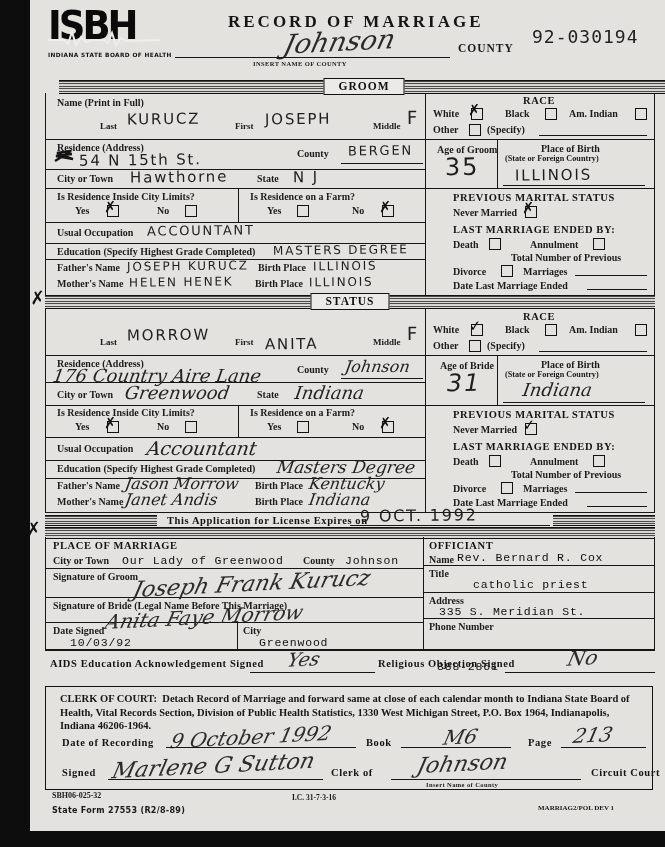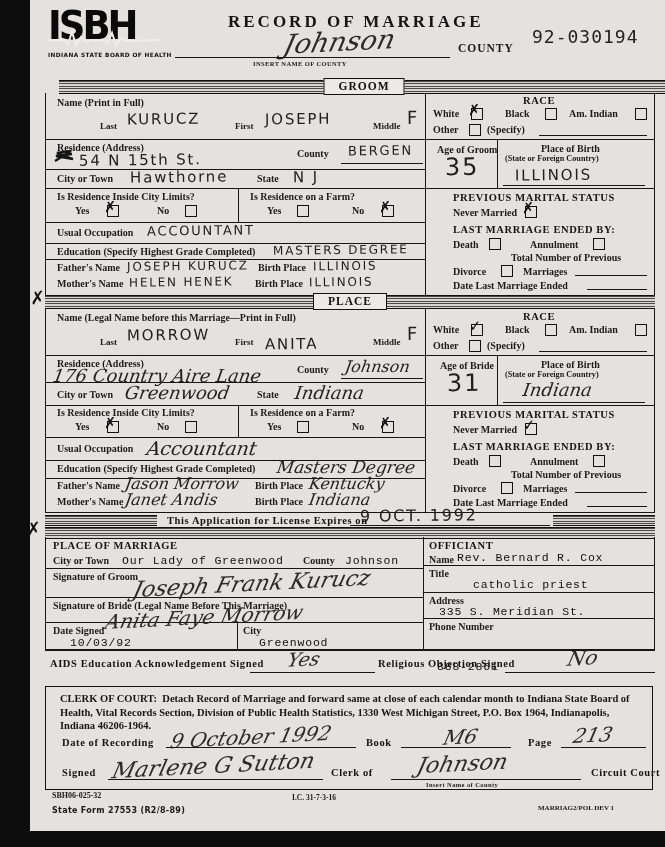--- a/index.html
+++ b/index.html
@@ -154,38 +154,37 @@
     <div class="s lbl" style="left:408px;top:173px;">Divorce</div>
     <div class="box" style="left:456px;top:172px;"></div>
     <div class="s lbl" style="left:478px;top:173px;">Marriages</div>
     <div class="hl" style="left:530px;top:182px;width:72px;"></div>
     <div class="s lbl" style="left:408px;top:187px;">Date Last Marriage Ended</div>
     <div class="hl" style="left:542px;top:196px;width:60px;"></div>
   </div>
 
   <div class="s mark" style="left:30px;top:287px;font-size:18px;">✗</div>
   <div class="bar" style="left:45px;top:295px;width:610px;height:12px;">
-    <div class="bar-label">PLACE</div>
+    <div class="bar-label">STATUS</div>
   </div>
 
   <div class="s" style="left:45px;top:308px;width:610px;height:204px;">
     <div class="vl" style="left:0;top:0;height:204px;"></div>
     <div class="vl" style="left:609px;top:0;height:204px;"></div>
     <div class="vl" style="left:380px;top:0;height:204px;"></div>
     <div class="hl" style="left:0;top:47px;width:610px;"></div>
     <div class="hl" style="left:0;top:74px;width:380px;"></div>
     <div class="hl" style="left:0;top:97px;width:610px;"></div>
     <div class="hl" style="left:0;top:129px;width:380px;"></div>
     <div class="hl" style="left:0;top:152px;width:380px;"></div>
     <div class="hl" style="left:0;top:170px;width:380px;"></div>
     <div class="hl" style="left:0;top:204px;width:610px;"></div>
     <div class="vl" style="left:193px;top:97px;height:32px;"></div>
     <div class="vl" style="left:452px;top:47px;height:50px;"></div>
 
-    <div class="s lbl" style="left:12px;top:4px;">Name (Legal Name before this Marriage—Print in Full)</div>
     <div class="s lblsm" style="left:55px;top:29px;">Last</div>
     <div class="s hand" style="left:82px;top:18px;">MORROW</div>
     <div class="s lblsm" style="left:190px;top:29px;">First</div>
     <div class="s hand" style="left:220px;top:18px;margin-top:9px;">ANITA</div>
     <div class="s lblsm" style="left:328px;top:29px;">Middle</div>
     <div class="s hand" style="left:362px;top:15px;font-size:18px;">F</div>
 
     <div class="s lbl" style="left:12px;top:50px;">Residence (Address)</div>
     <div class="s cur" style="left:8px;top:57px;font-size:18px;">176 Country Aire Lane</div>
     <div class="s lbl" style="left:252px;top:56px;">County</div>
@@ -234,21 +233,21 @@
     <div class="s lbl" style="left:460px;top:16px;">Black</div>
     <div class="box" style="left:500px;top:16px;"></div>
     <div class="s lbl" style="left:524px;top:16px;">Am. Indian</div>
     <div class="box" style="left:590px;top:16px;"></div>
     <div class="s lbl" style="left:388px;top:32px;">Other</div>
     <div class="box" style="left:424px;top:32px;"></div>
     <div class="s lbl" style="left:442px;top:32px;">(Specify)</div>
     <div class="hl" style="left:494px;top:43px;width:108px;"></div>
 
     <div class="s lbl" style="left:395px;top:52px;">Age of Bride</div>
-    <div class="s hand" style="left:402px;top:61px;font-size:24px;">31</div>
+    <div class="s hand" style="left:402px;top:61px;font-size:24px;font-style:italic;">31</div>
     <div class="s lbl" style="left:496px;top:51px;">Place of Birth</div>
     <div class="s" style="left:460px;top:62px;font:bold 8.2px 'Liberation Serif',serif;">(State or Foreign Country)</div>
     <div class="s cur" style="left:478px;top:71px;font-size:18px;">Indiana</div>
     <div class="hl" style="left:458px;top:94px;width:142px;"></div>
 
     <div class="s hdr" style="left:408px;top:101px;">PREVIOUS MARITAL STATUS</div>
     <div class="s lbl" style="left:408px;top:116px;">Never Married</div>
     <div class="box" style="left:480px;top:115px;"></div>
     <div class="s mark" style="left:478px;top:108px;">✓</div>
 

